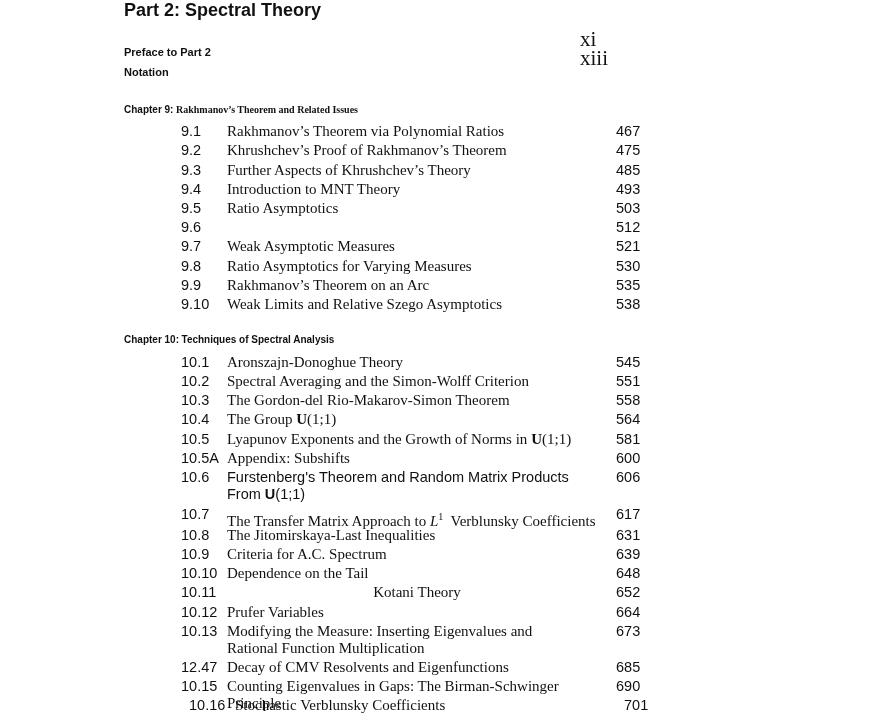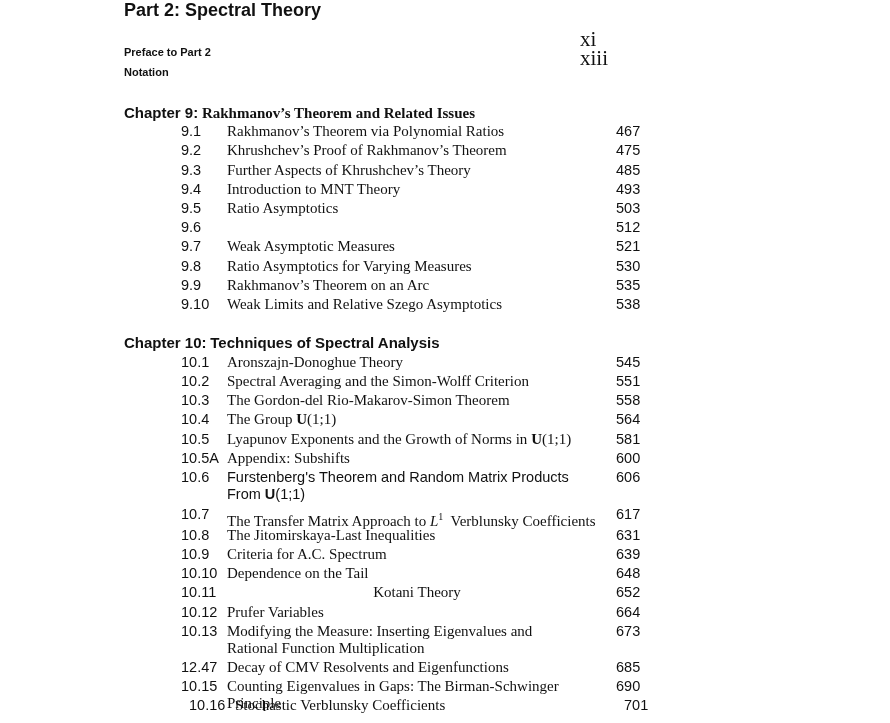--- a/index.html
+++ b/index.html
@@ -1,21 +1,21 @@
 <!DOCTYPE html>
 <html><head>
 <meta charset="utf-8">
 <style>
   html, body { margin:0; padding:0; background:#ffffff; }
   body { width:890px; height:723px; position:relative; overflow:hidden; color:#111; }
   .abs { position:absolute; white-space:nowrap; }
   .part-title { left:124px; top:0; font-size:18px; font-weight:bold; font-family:"Liberation Sans", sans-serif; }
   .front { font-size:11px; font-weight:bold; font-family:"Liberation Sans", sans-serif; left:124px; }
   .roman { font-family:Liberation Serif, serif; font-size:21px; left:580px; }
-  .chap { left:124px; font-size:15px; font-weight:bold; }
+  .chap { left:124px; font-size:10px; font-weight:bold; }
   .chap .lbl { font-family:"Liberation Sans", sans-serif; }
   .chap .ttl { font-family:"Liberation Serif", serif; }
   .chap .ttl.sans-t { font-family:"Liberation Sans", sans-serif; }
   .row { position:absolute; left:0; width:890px; height:19px; }
   .num { position:absolute; left:181px; font-family:"Liberation Sans", sans-serif; font-size:14.5px; }
   .title { position:absolute; left:227px; font-family:"Liberation Serif", serif; font-size:15px; line-height:17px; white-space:normal; width:380px; }
   .title.sans-t { font-family:"Liberation Sans", sans-serif; font-size:14.5px; }
   .page { position:absolute; left:616px; font-family:"Liberation Sans", sans-serif; font-size:14.5px; }
   b.bold { font-weight:bold; }
   sup { font-size:10px; }

